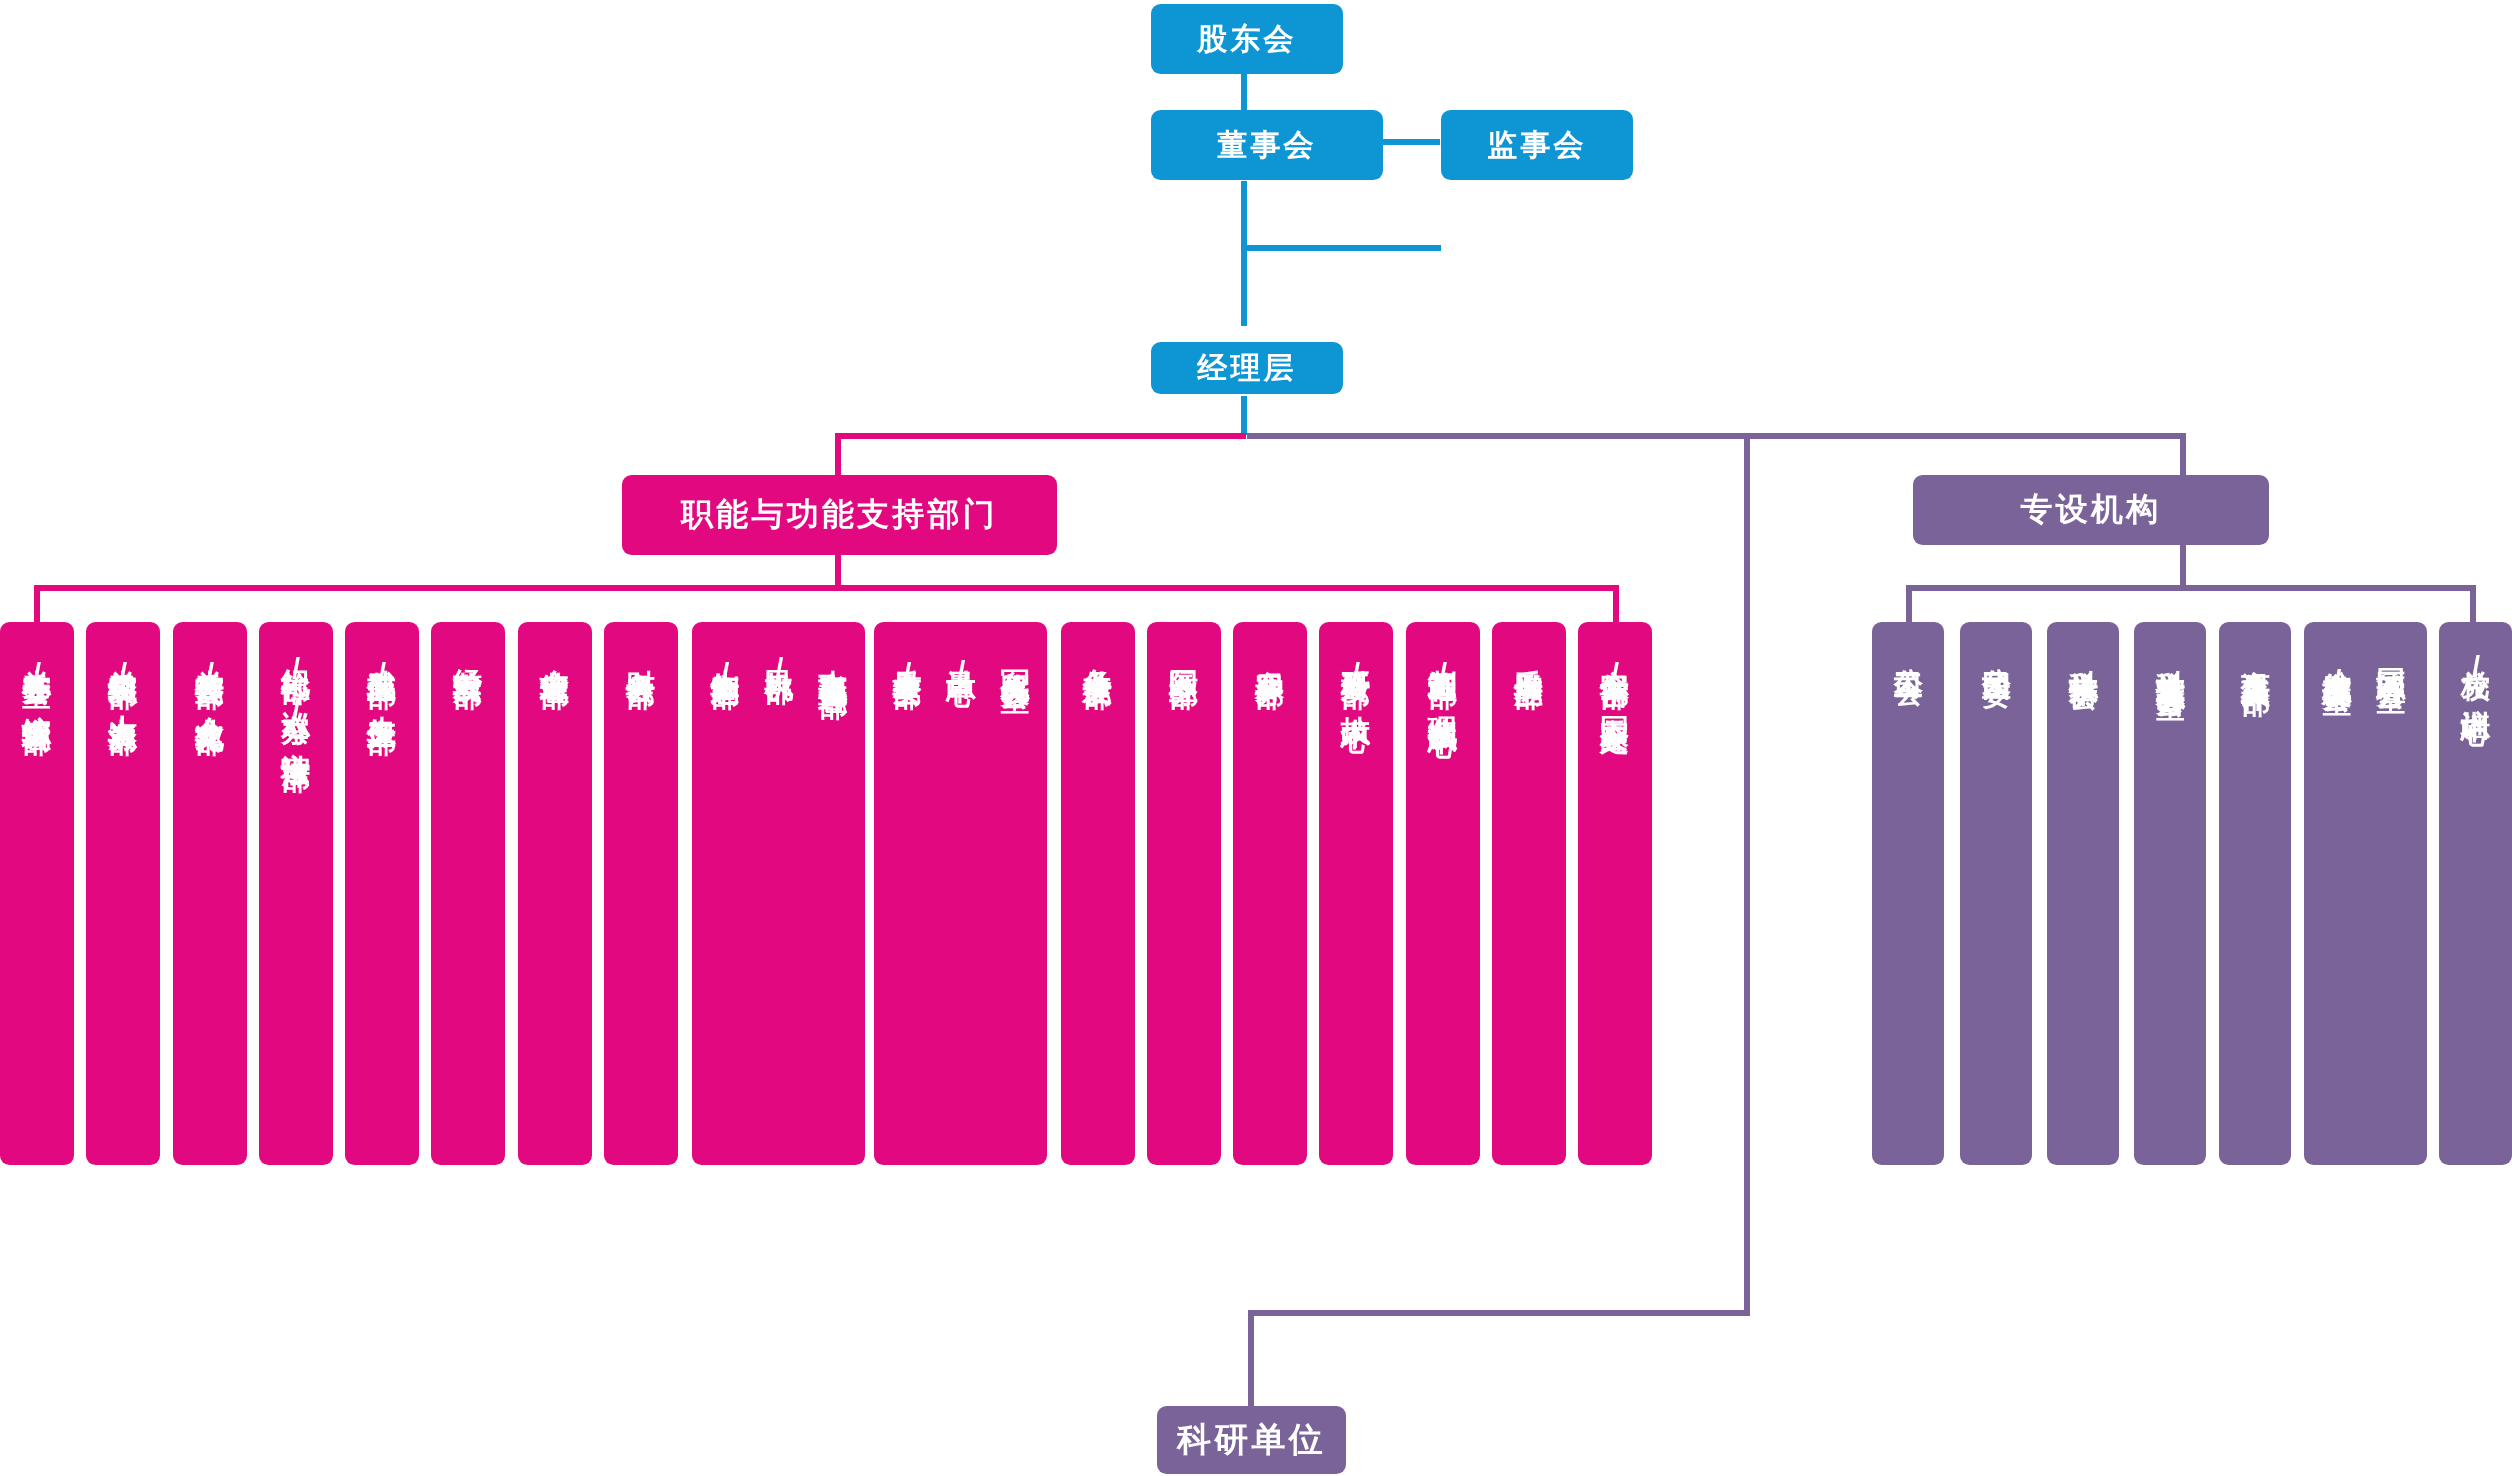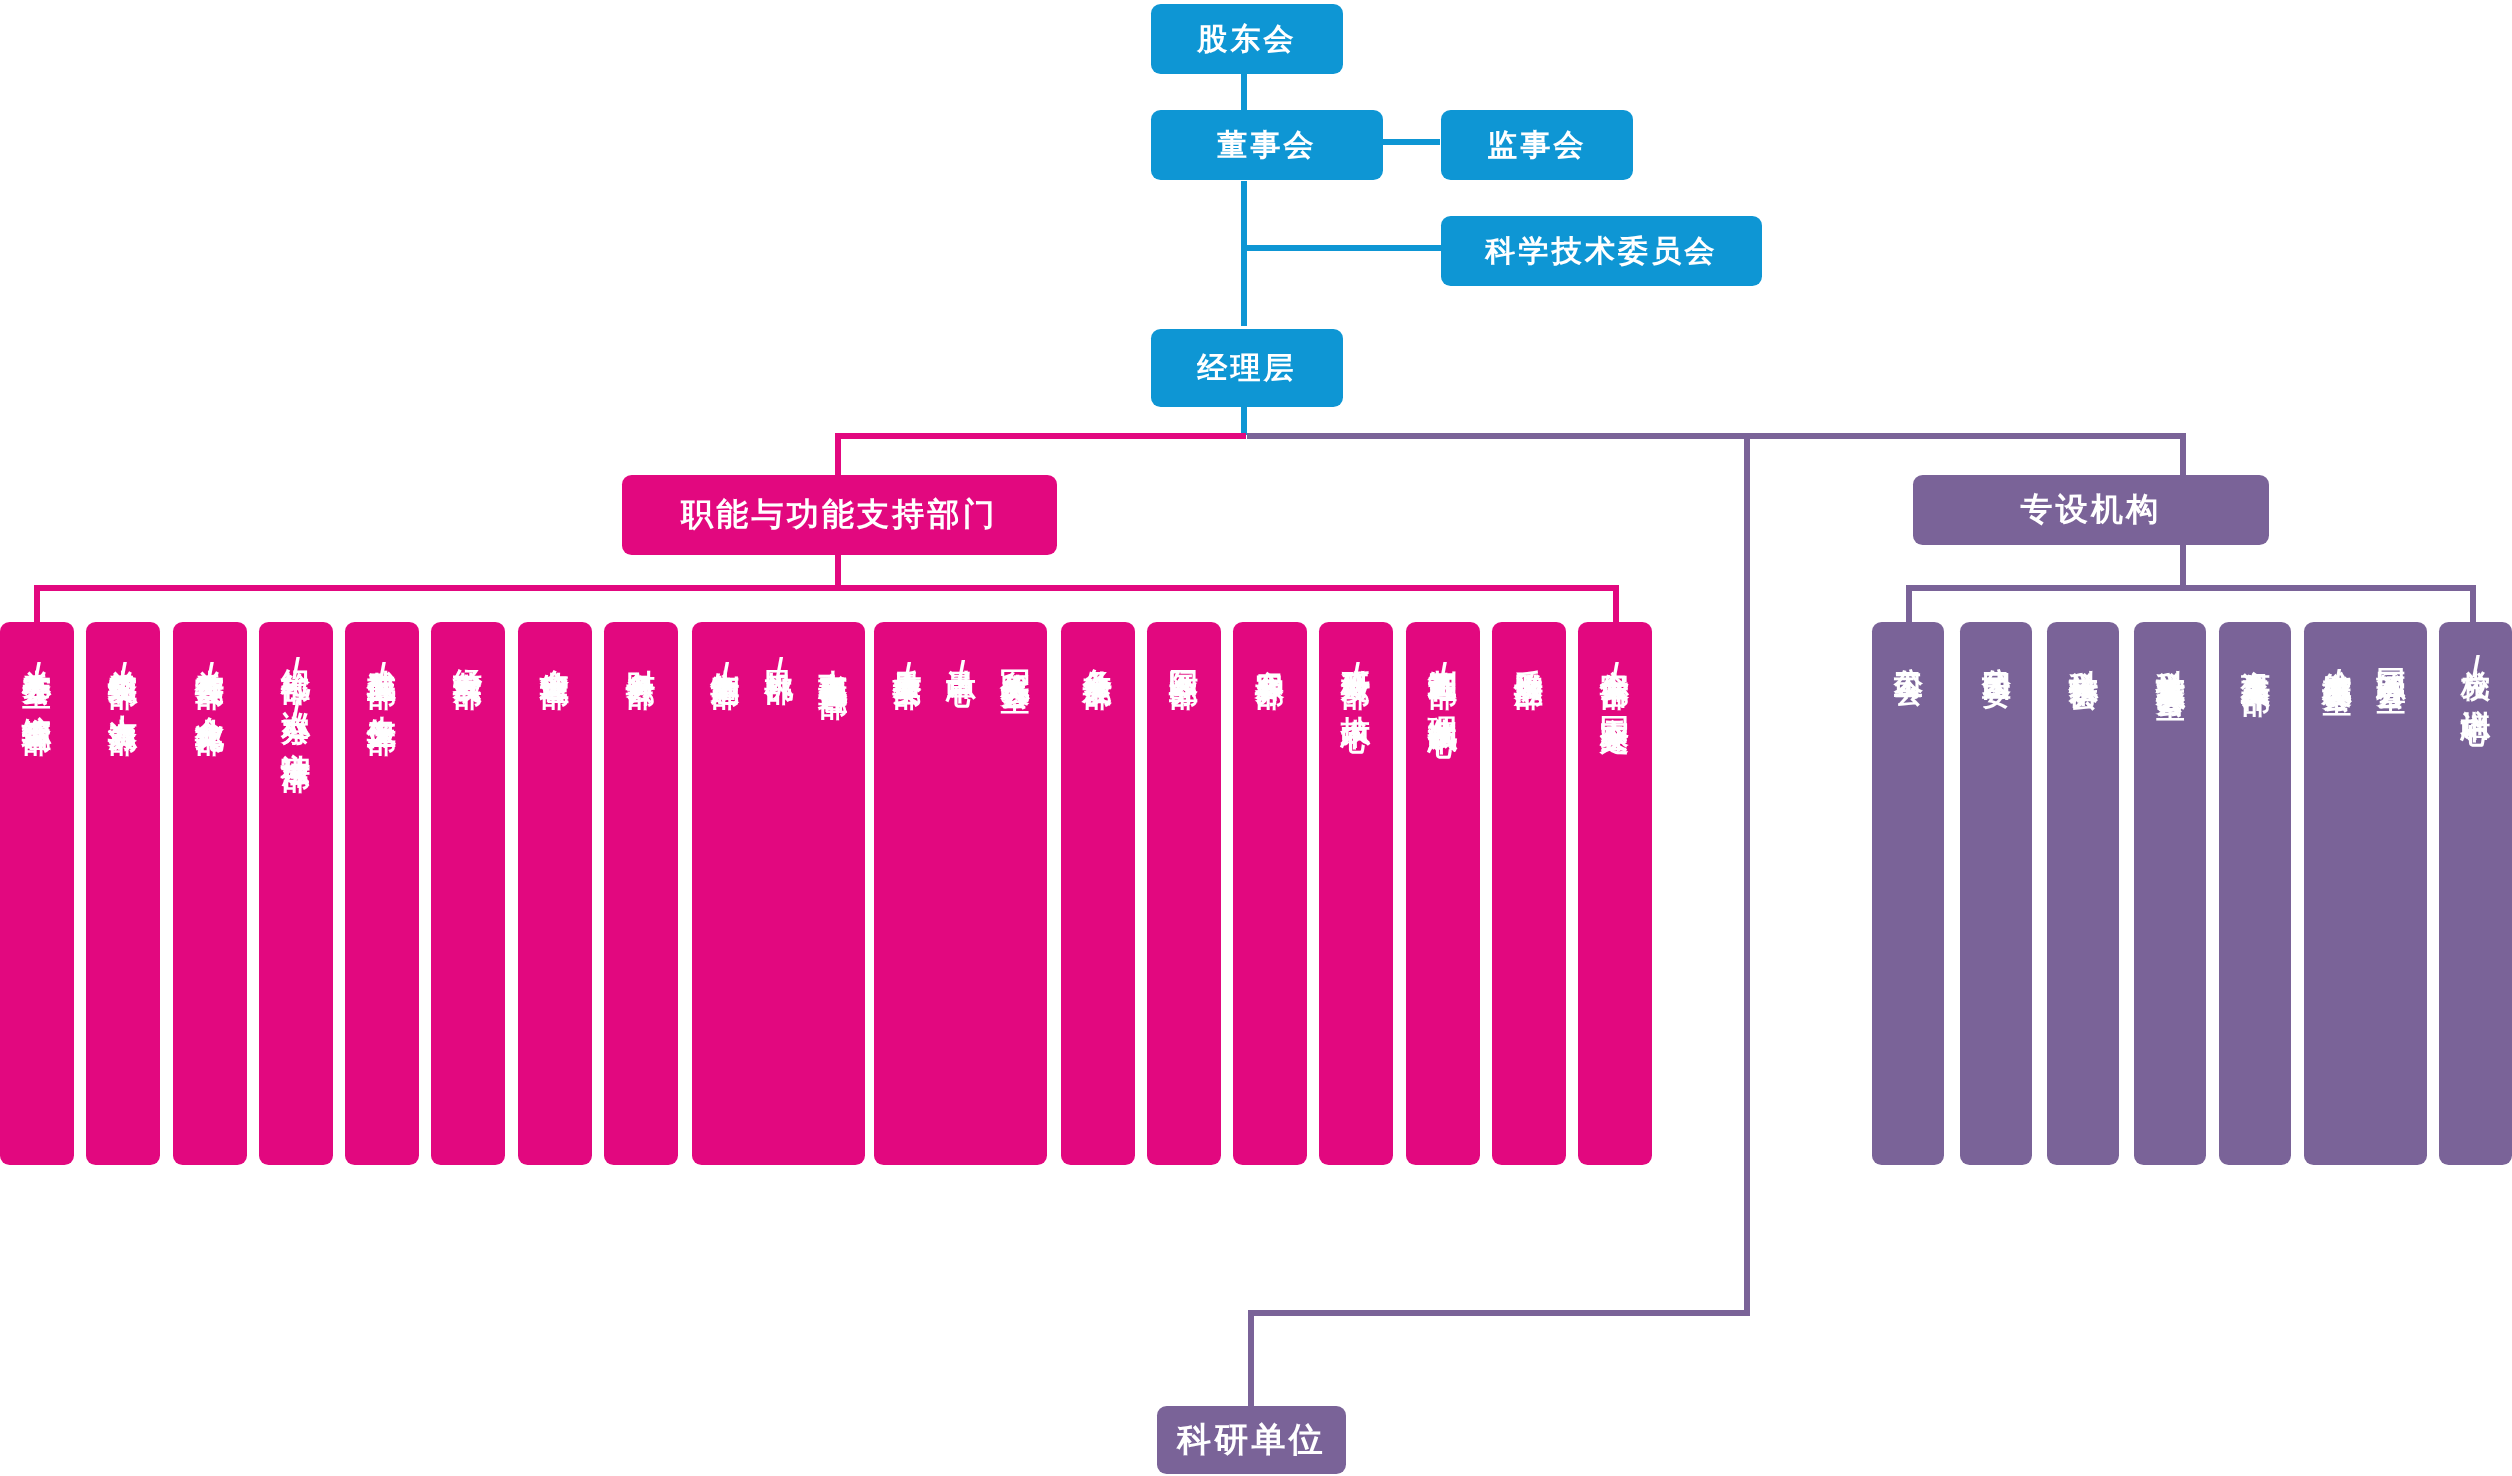--- a/index.html
+++ b/index.html
@@ -81,22 +81,21 @@
   <i class="ln c-pink" style="left:37px;top:585px;width:1581px;height:5.6px"></i>
   <i class="ln c-pink" style="left:34px;top:585px;width:5.6px;height:37px"></i>
   <i class="ln c-pink" style="left:1613px;top:585px;width:5.6px;height:37px"></i>
   <i class="ln c-purple" style="left:1908px;top:585px;width:567px;height:5.6px"></i>
   <i class="ln c-purple" style="left:1906px;top:585px;width:5.6px;height:37px"></i>
   <i class="ln c-purple" style="left:2470px;top:585px;width:5.6px;height:37px"></i>
 
   <div class="node c-blue" style="left:1151px;top:4px;width:192px;height:70px">股东会</div>
   <div class="node c-blue" style="left:1151px;top:110px;width:232px;height:70px">董事会</div>
   <div class="node c-blue" style="left:1441px;top:110px;width:192px;height:70px">监事会</div>
-  <div class="node c-blue" style="left:1441px;top:216px;width:321px;height:70px">科学技术委员会</div>
-  <div class="node c-blue" style="left:1151px;top:329px;width:192px;height:78px">经理层</div>
+  <div class="node c-blue" style="left:1151px;top:342px;width:192px;height:52px">经理层</div>
 
   <div class="node hdr c-pink" style="left:622px;top:475px;width:435px;height:80px">职能与功能支持部门</div>
   <div class="node hdr c-purple" style="left:1913px;top:475px;width:356px;height:70px">专设机构</div>
 
   <div class="vbox vn c-pink" style="left:0px;width:74px">党委办公室/综合管理部</div>
   <div class="vbox vn c-pink" style="left:86px;width:74px">党委组织部/人力资源部</div>
   <div class="vbox vn c-pink" style="left:173px;width:74px">党委宣传部/企业文化部</div>
   <div class="vbox vn c-pink" style="left:259px;width:74px">纪检部/巡察办/审计法律部</div>
   <div class="vbox vn c-pink" style="left:345px;width:74px">武装保卫部/生产保卫部</div>
   <div class="vbox vn c-pink" style="left:431px;width:74px">经营发展部</div>

